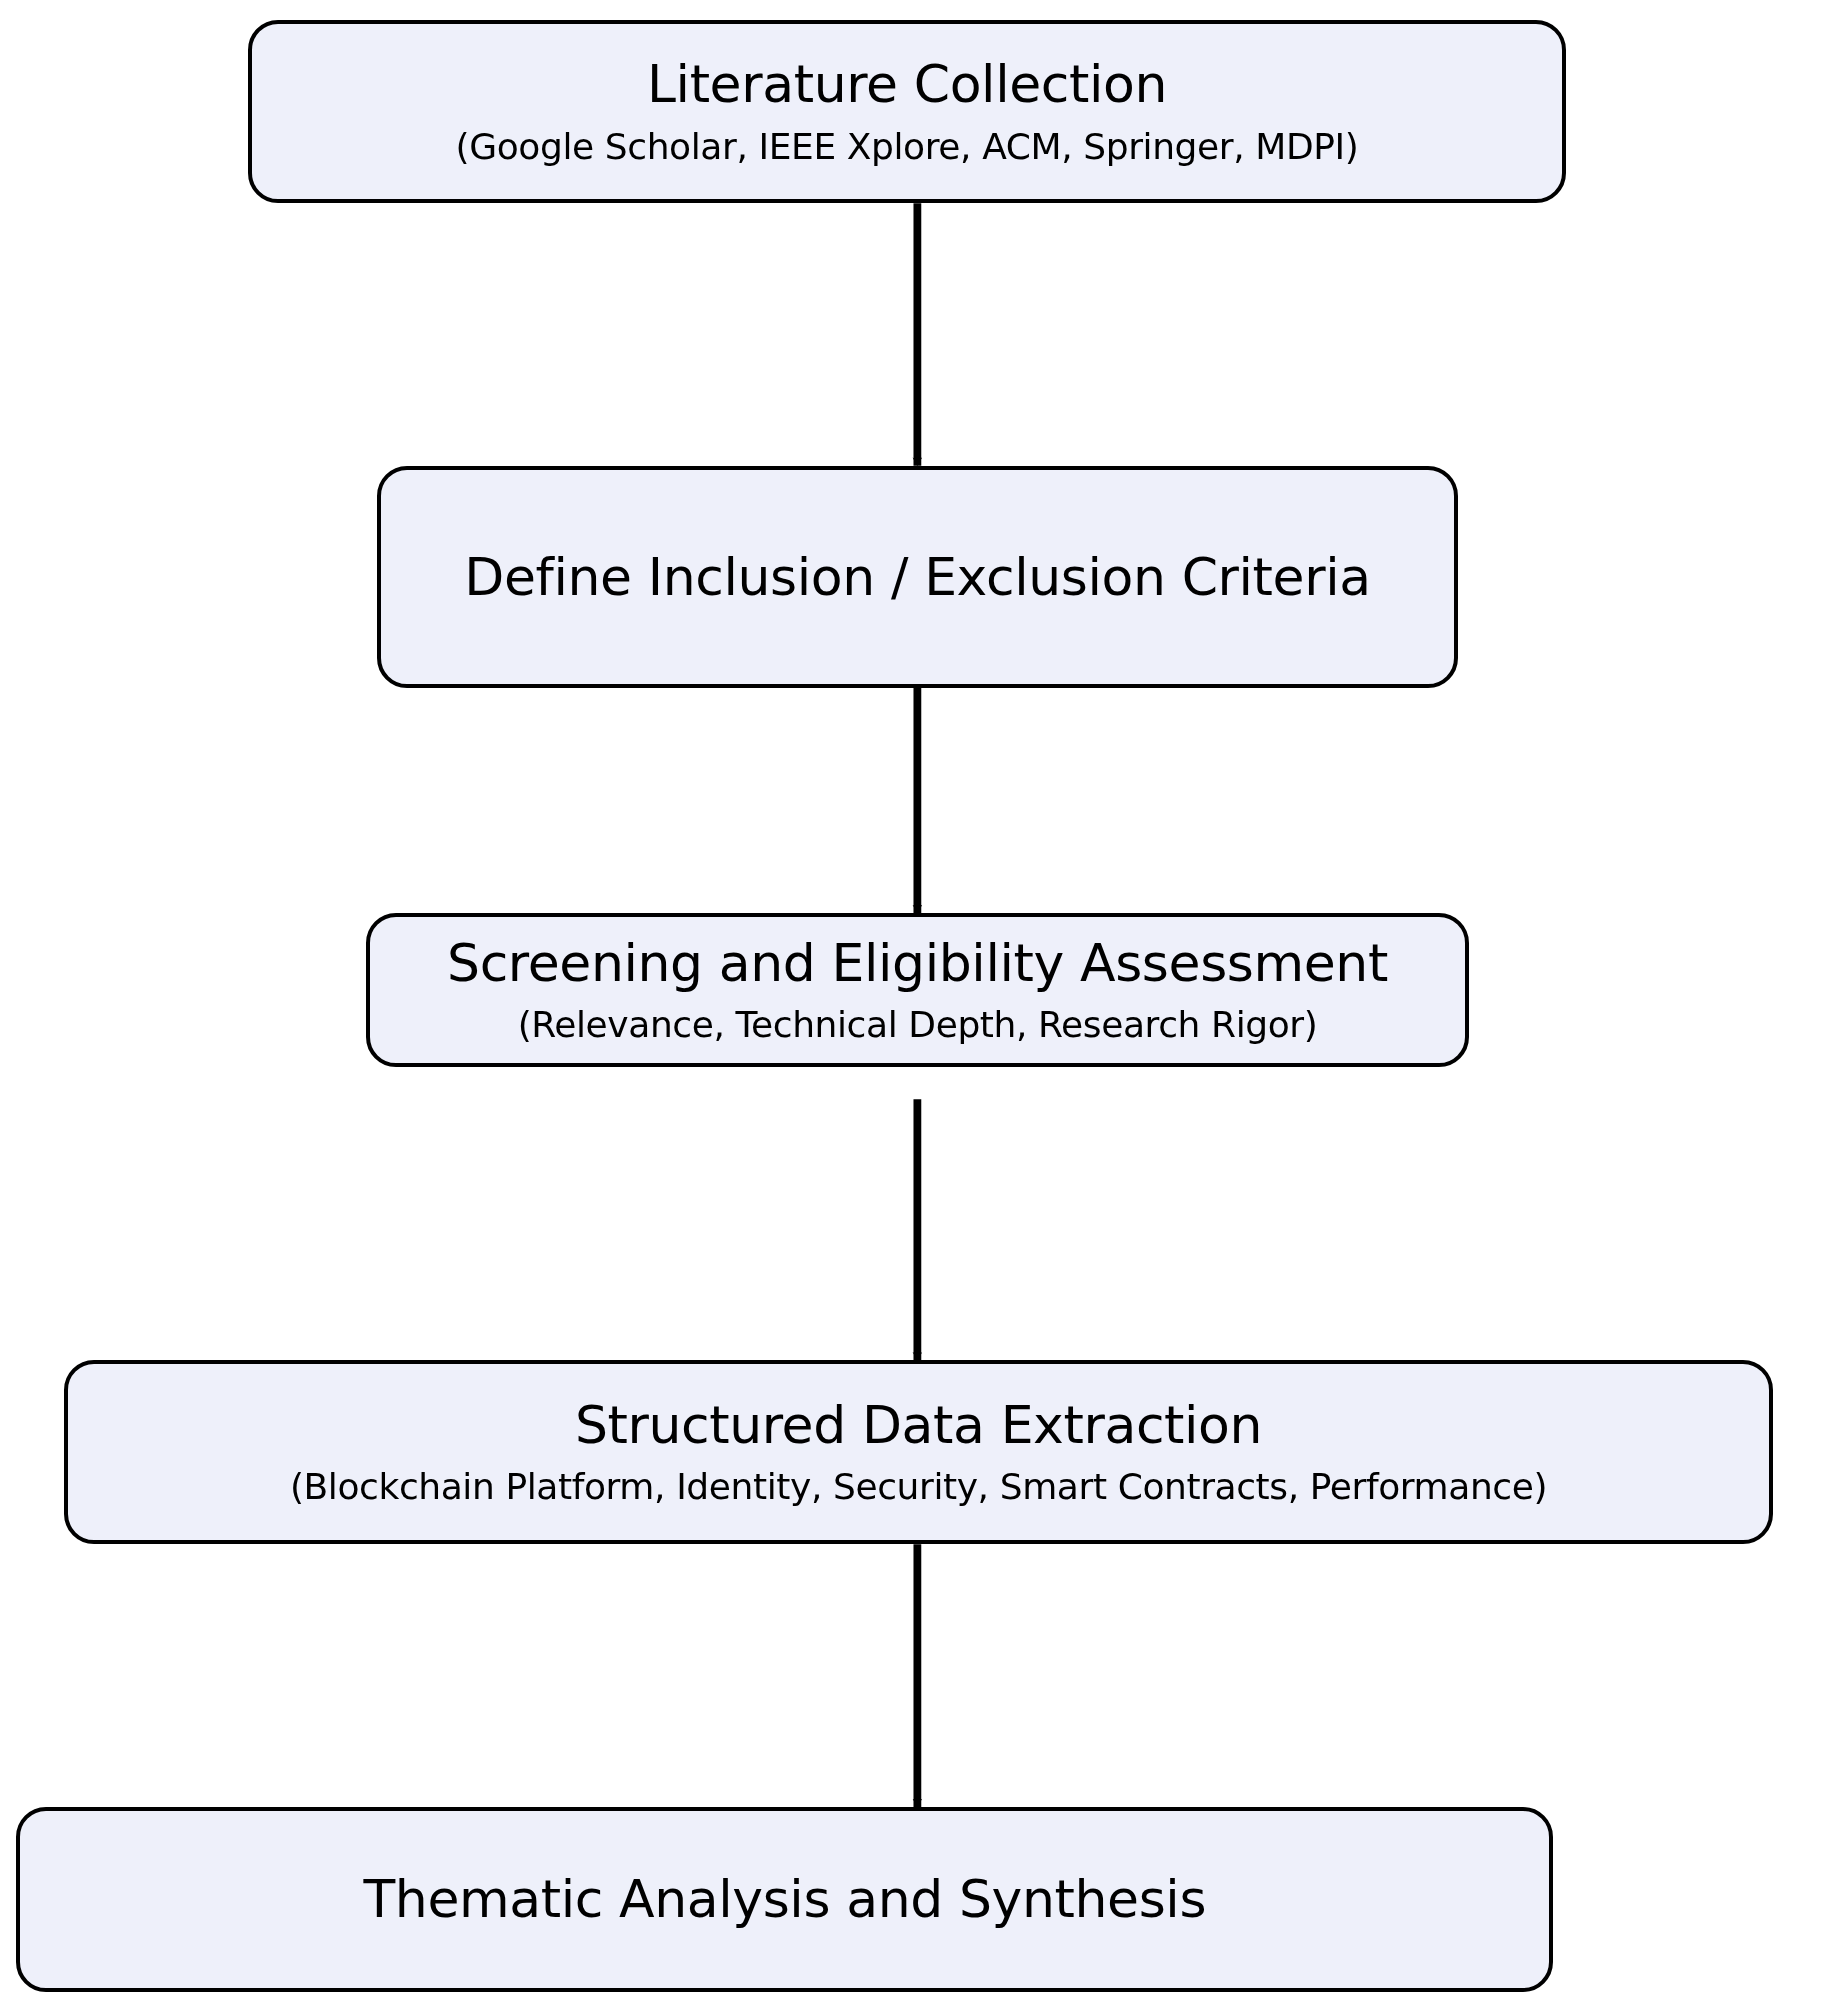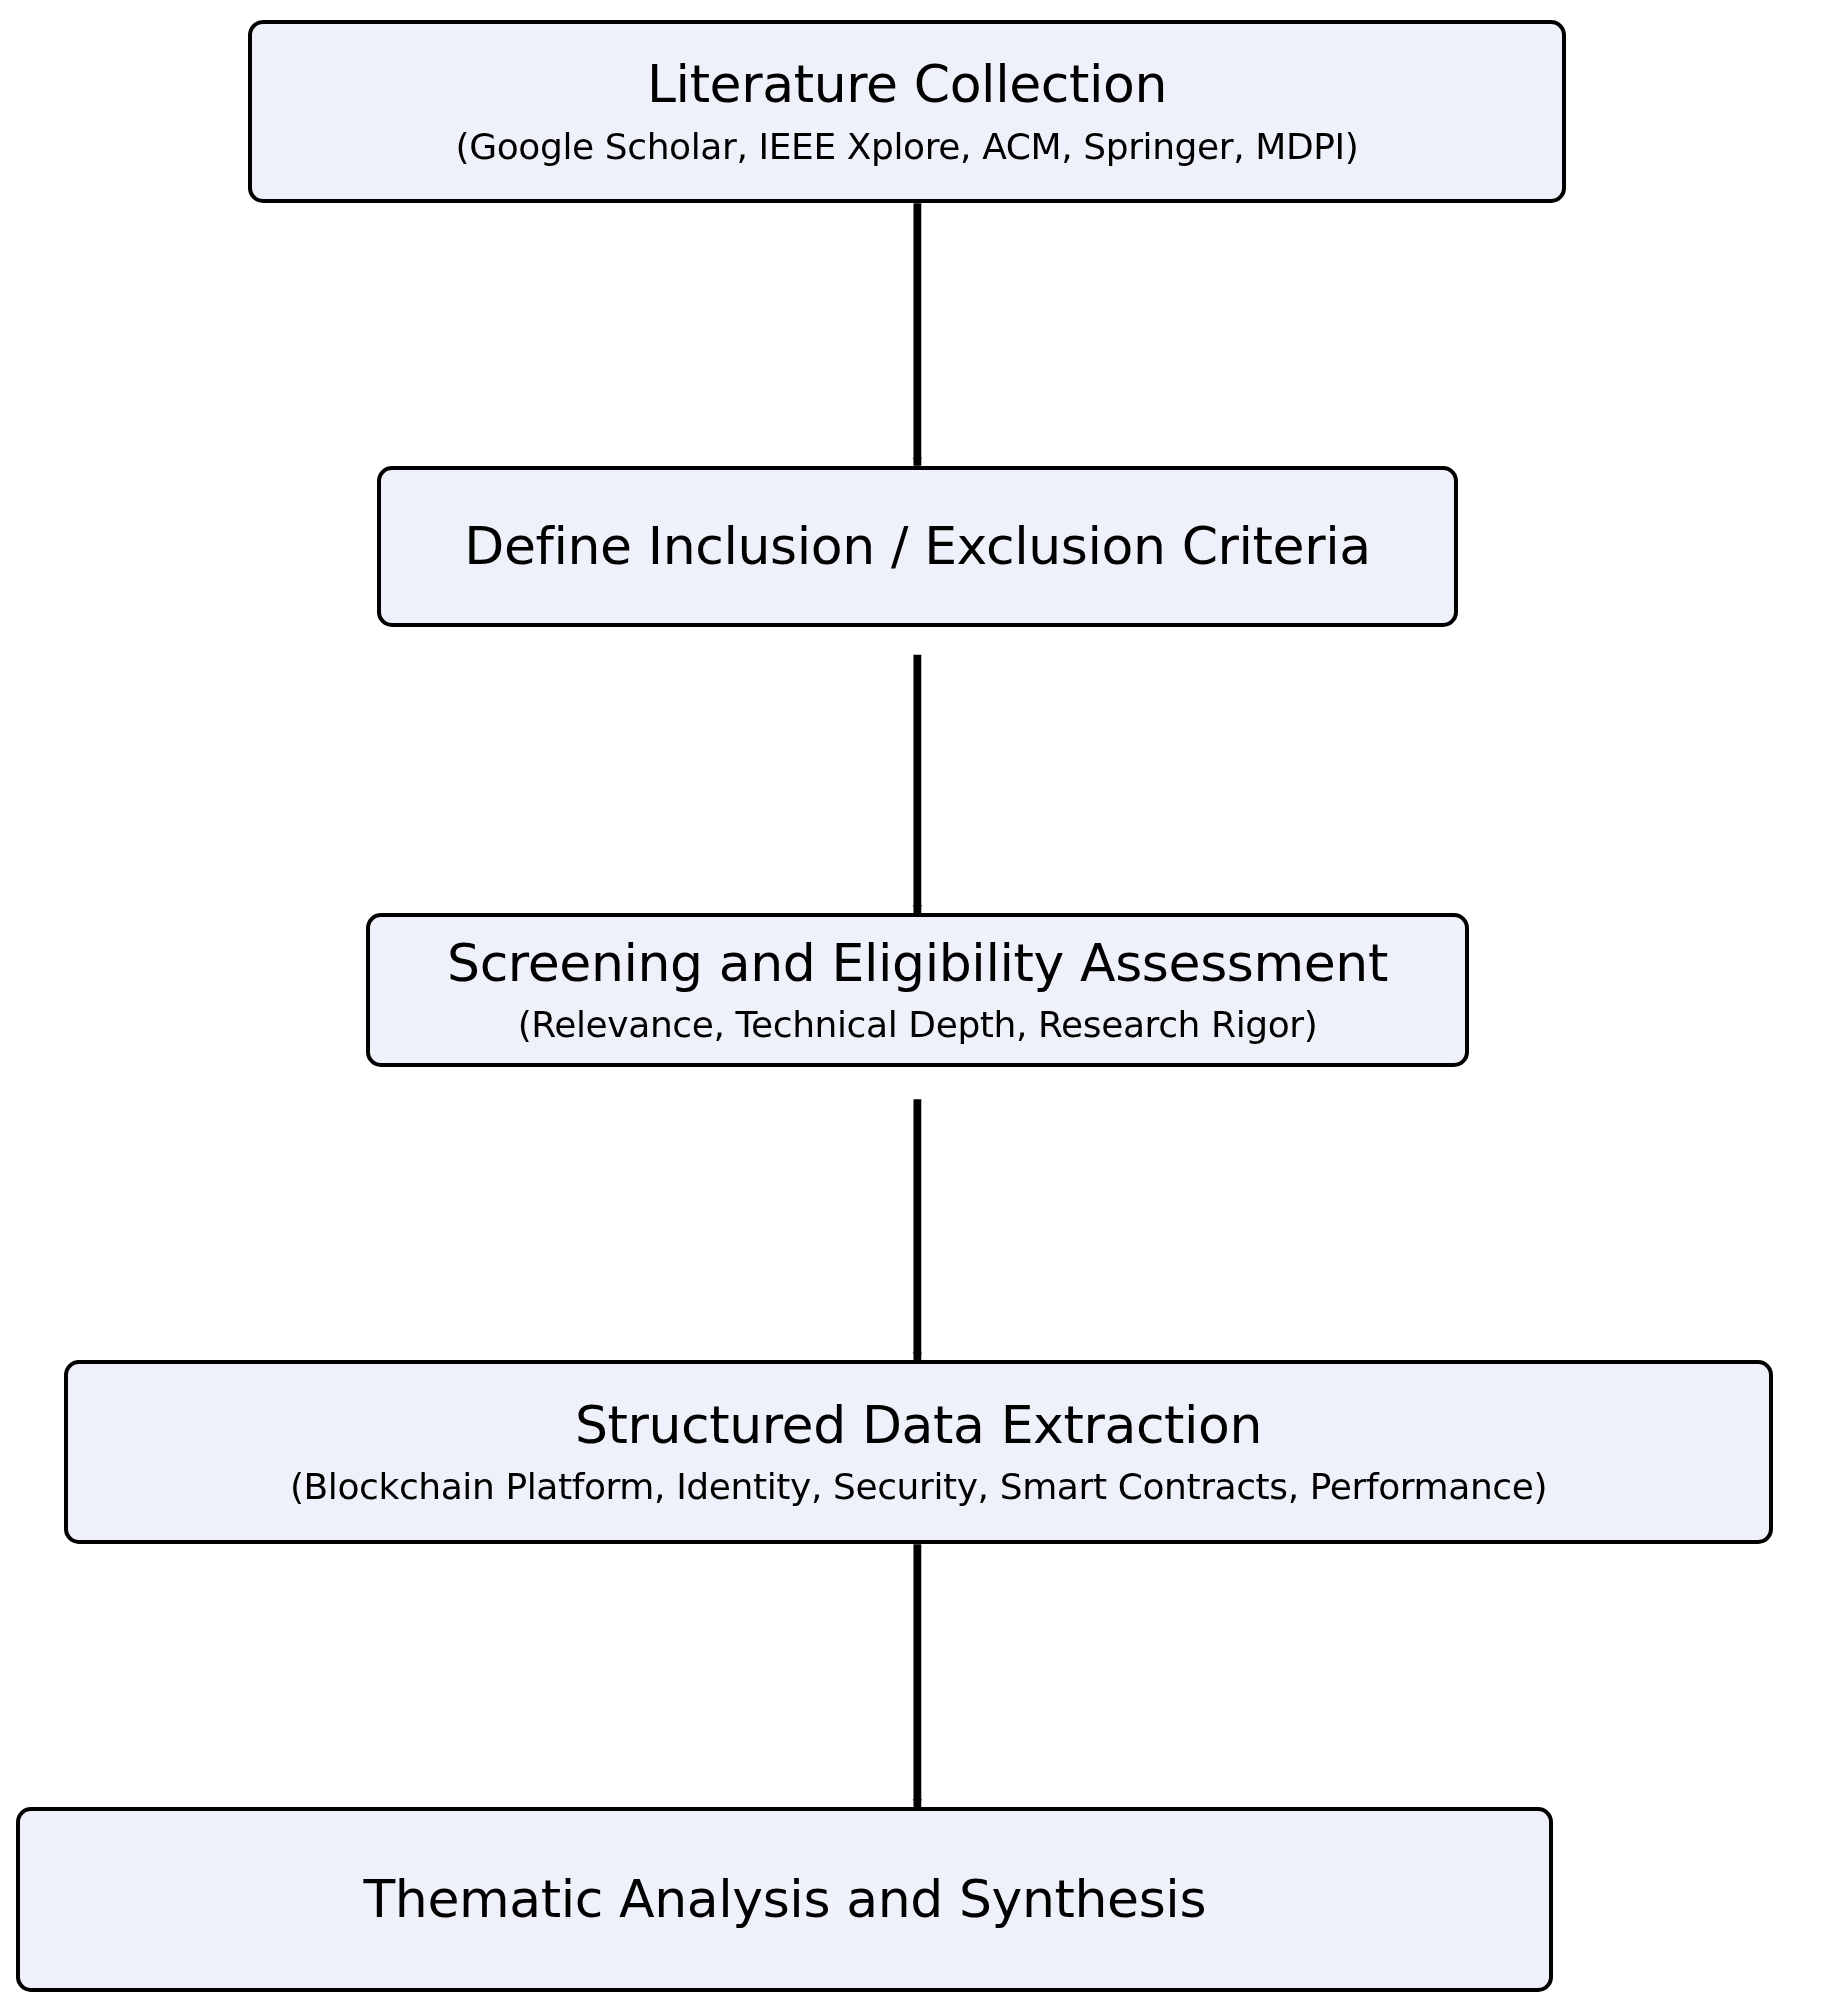--- a/index.html
+++ b/index.html
@@ -14,21 +14,21 @@
     height: 2015px;
     background: #ffffff;
     overflow: hidden;
     font-family: "DejaVu Sans", sans-serif;
   }
   .node {
     position: absolute;
     box-sizing: border-box;
     background: #eef0fa;
     border: 4.2px solid #000000;
-    border-radius: 15px;
+    border-radius: 30px;
     display: flex;
     flex-direction: column;
     align-items: center;
     justify-content: center;
     text-align: center;
     color: #000000;
     padding: 4.2px 17px;
   }
   .node .title {
     font-size: 52px;
@@ -39,21 +39,21 @@
   .node .subtitle {
     font-size: 36px;
     line-height: 1.08;
     letter-spacing: -0.4px;
     white-space: nowrap;
     margin-top: 15.6px;
   }
 
   
   #node-1 { left: 248px;  top: 20px;   width: 1318px; height: 183px; }
-  #node-2 { left: 377px;  top: 466px;  width: 1081px; height: 161px; }
+  #node-2 { left: 377px;  top: 466px;  width: 1081px; height: 222px; }
   #node-3 { left: 366px;  top: 913px; width: 1103px; height: 154px; }
   #node-4 { left: 64px;   top: 1360px; width: 1709px; height: 184px; }
   #node-5 { left: 16.3px;   top: 1807px; width: 1537px; height: 185px; }
 
   
   .connector {
     position: absolute;
     left: 0;
     top: 0;
     width: 1839px;

